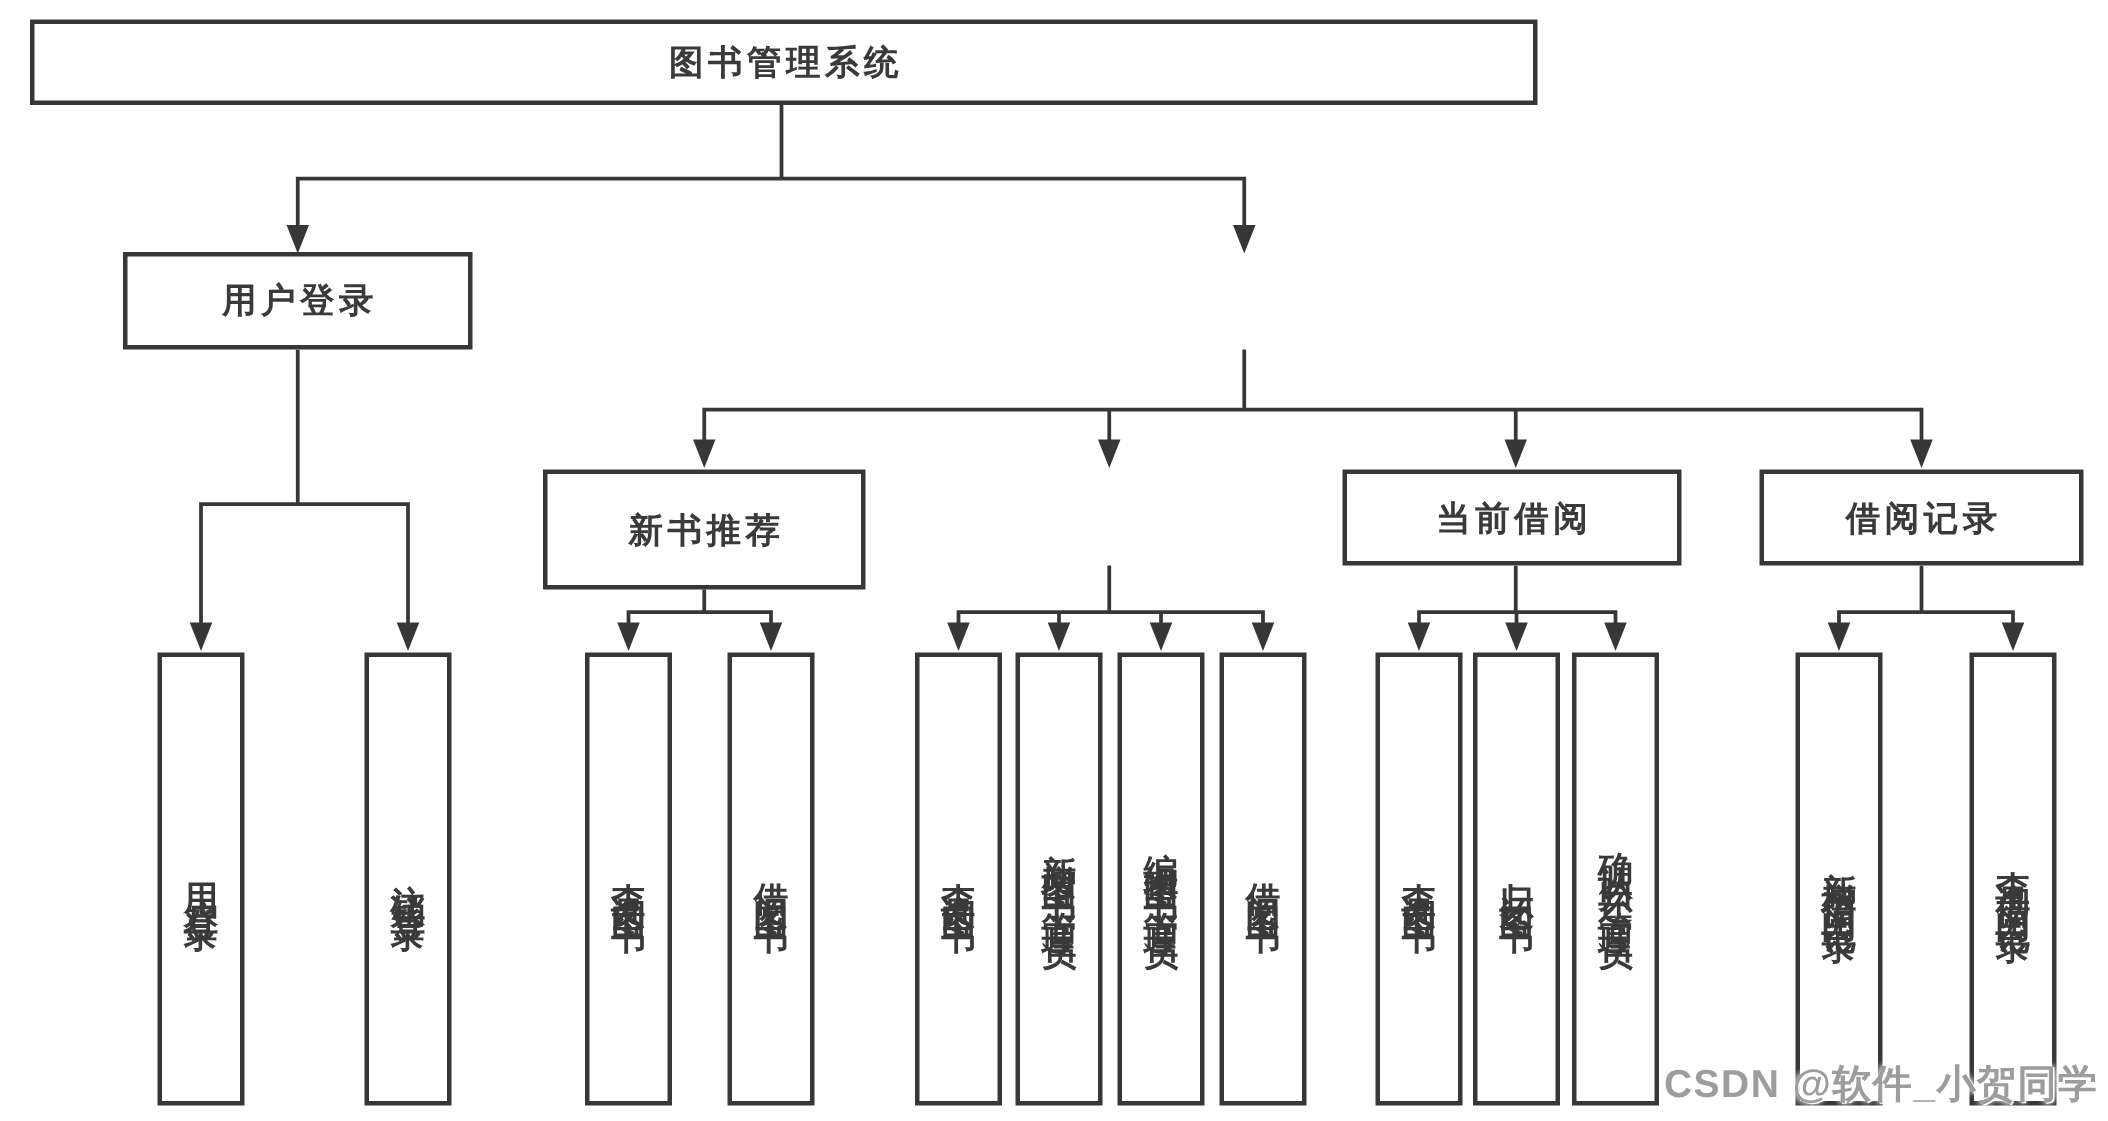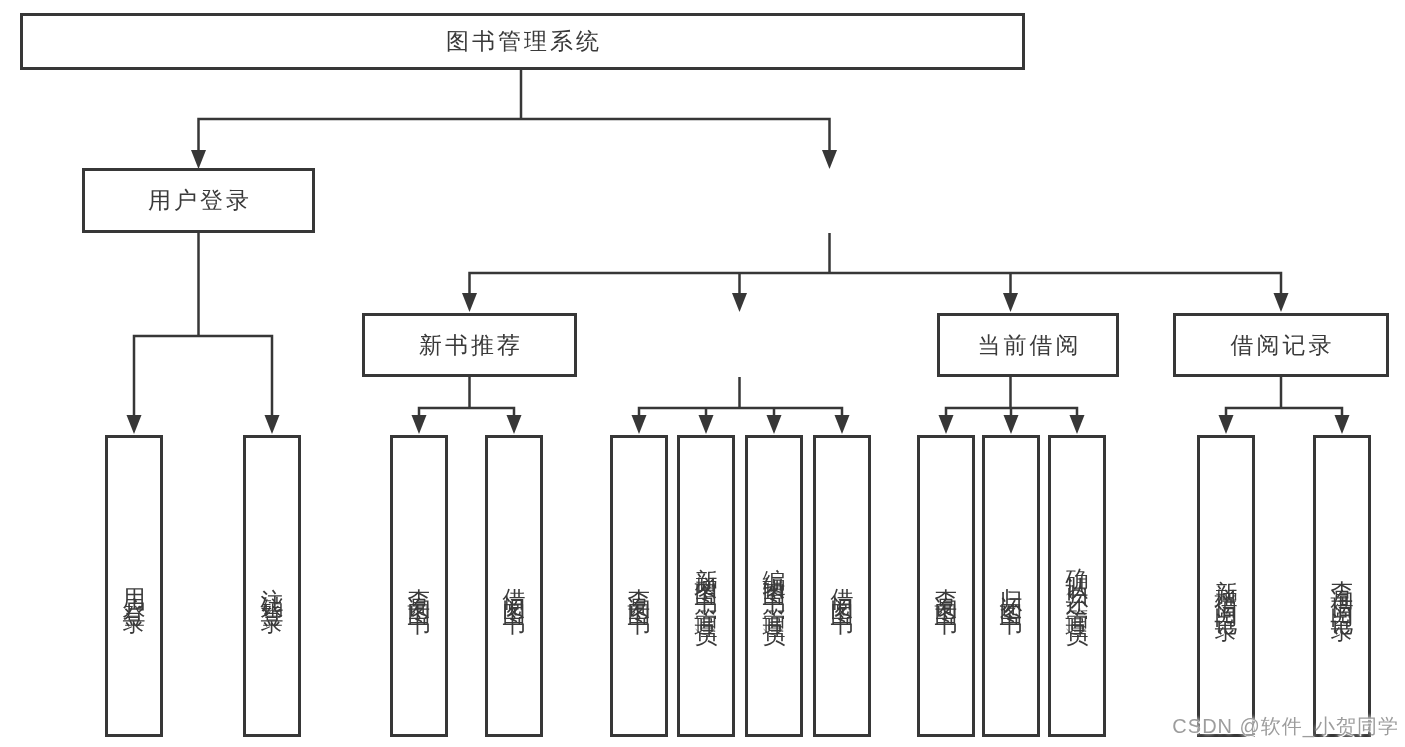--- a/index.html
+++ b/index.html
@@ -1,39 +1,39 @@
 <!DOCTYPE html>
 <html><head>
 <meta charset="utf-8">
 <style>
   html,body{margin:0;padding:0;background:#ffffff;}
   body{width:1405px;height:747px;overflow:hidden;
        font-family:"Liberation Sans", sans-serif;}
-  .stage{position:relative;width:1405px;height:747px;background:#ffffff;}
+  .stage{position:relative;width:1405px;height:747px;background:#ffffff;font-weight:bold;}
   .stage svg{position:absolute;left:0;top:0;}
   .node{
     position:absolute;
     box-sizing:border-box;
     border:3px solid #373737;
     background:#ffffff;
     display:flex;align-items:center;justify-content:center;
     color:#3a3a3a;
   }
   .hlabel{
     font-size:23px;letter-spacing:3px;white-space:nowrap;
     color:#3a3a3a;text-indent:3px;
   }
   .vlabel{
     writing-mode:vertical-rl;text-orientation:mixed;
     font-size:23px;letter-spacing:8px;line-height:1;
     color:#3a3a3a;white-space:nowrap;
   }
   .watermark{
     position:absolute;right:6px;bottom:7px;
-    font-size:20px;letter-spacing:1px;
+    font-size:26px;letter-spacing:1px;
     color:#9d9d9d;
     text-shadow:0 0 4px #ffffff,0 0 4px #ffffff,1px 1px 0 #ffffff;
     z-index:5;white-space:nowrap;
   }
 </style>
 </head>
 <body>
 
 <div class="stage">
 
@@ -90,24 +90,24 @@
   </svg>
 
   <div class="node" style="left:20px;top:13px;width:1005px;height:57px">
     <span class="hlabel">图书管理系统</span>
   </div>
 
   <div class="node" style="left:82px;top:168px;width:233px;height:65px">
     <span class="hlabel">用户登录</span>
   </div>
 
-  <div class="node" style="left:362px;top:313px;width:215px;height:64px">
+  <div class="node" style="left:362px;top:313px;width:215px;height:80px">
     <span class="hlabel">新书推荐</span>
   </div>
-  <div class="node" style="left:937px;top:313px;width:182px;height:64px">
+  <div class="node" style="left:895px;top:313px;width:226px;height:64px">
     <span class="hlabel">当前借阅</span>
   </div>
   <div class="node" style="left:1173px;top:313px;width:216px;height:64px">
     <span class="hlabel">借阅记录</span>
   </div>
 
   <div class="node" style="left:105px;top:435px;width:58px;height:302px">
     <span class="vlabel">用户登录</span>
   </div>
   <div class="node" style="left:243px;top:435px;width:58px;height:302px">

